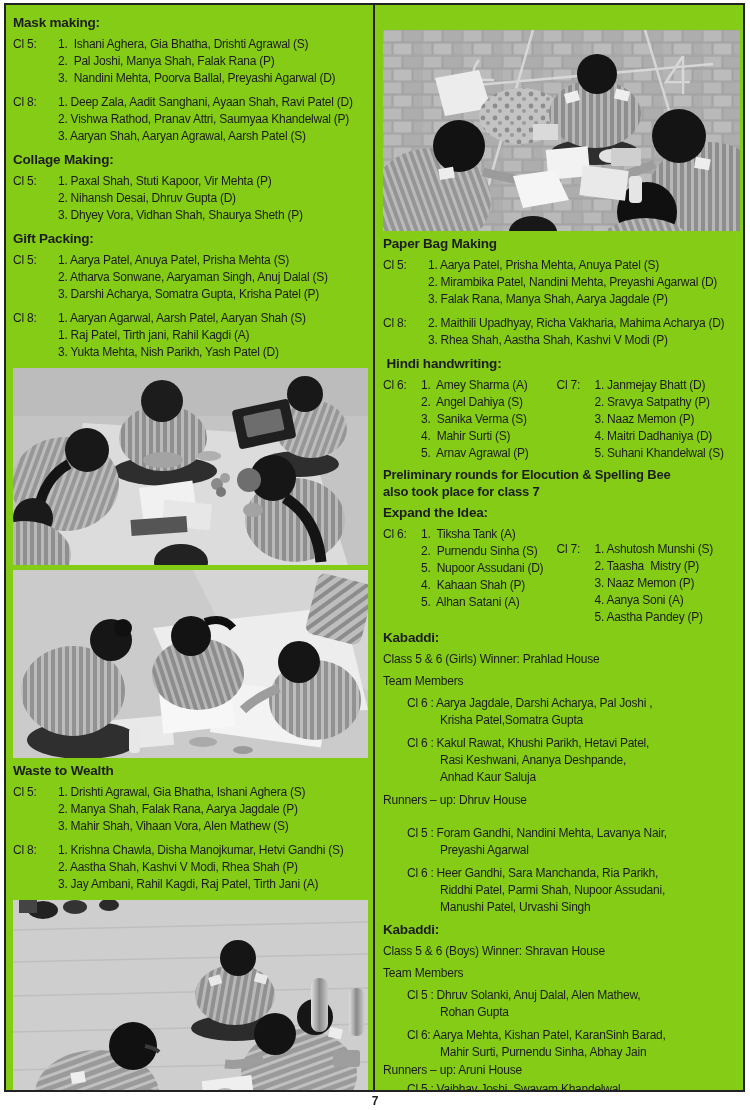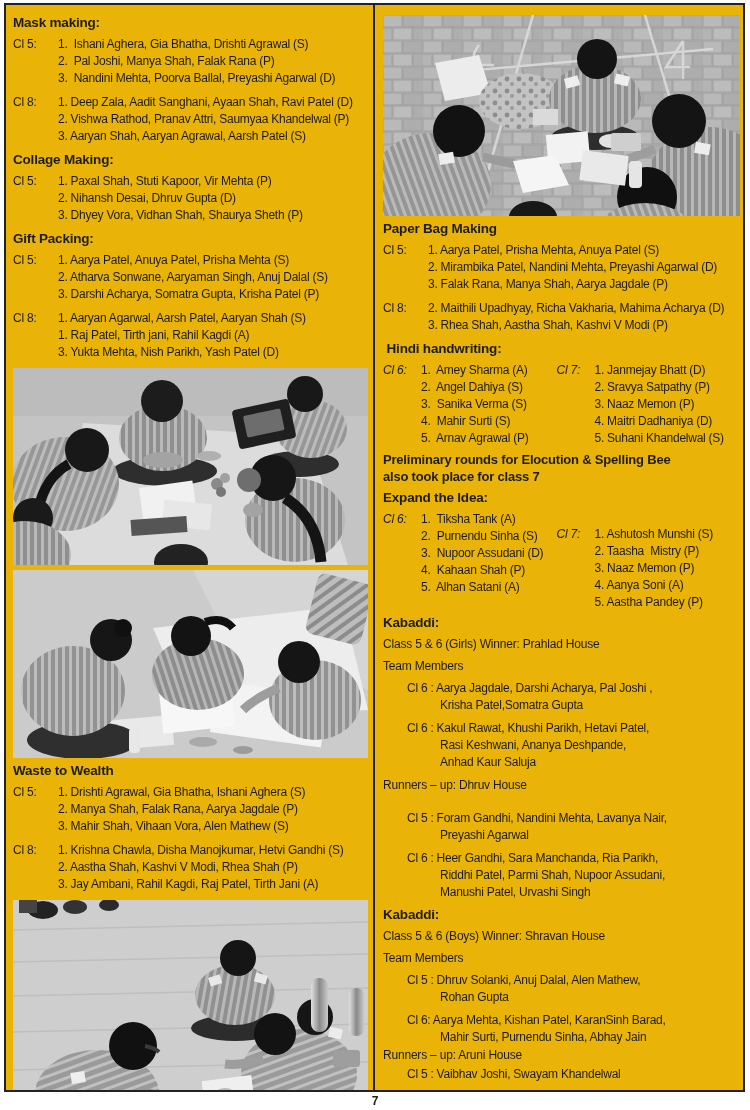--- a/index.html
+++ b/index.html
@@ -1,30 +1,30 @@
 <!DOCTYPE html>
 <html><head>
 <meta charset="utf-8">
 <style>
   html,body{margin:0;padding:0;background:#ffffff;}
   body{width:750px;height:1110px;position:relative;font-family:"Liberation Sans",sans-serif;color:#1c1c1c;}
-  .page{position:absolute;left:4px;top:3px;width:741px;height:1089px;box-sizing:border-box;border:2px solid #222;display:flex;background:#eab308;}
+  .page{position:absolute;left:4px;top:3px;width:741px;height:1089px;box-sizing:border-box;border:2px solid #222;display:flex;background:#84cc16;}
   .col{box-sizing:border-box;overflow:hidden;}
   .col-left{width:369px;border-right:2px solid #222;padding:8px 7px 5px 7px;}
-  .col-right{flex:1;padding:8px 6px 5px 8px;}
+  .col-right{flex:1;padding:23px 6px 5px 8px;}
   .sec-title{font-size:13.5px;font-weight:700;letter-spacing:-0.2px;margin:2px 0 5px;line-height:16px;white-space:pre-wrap;}
   .grp{display:flex;margin:0 0 7px;}
   .grp-label{flex:none;width:45px;font-size:12px;line-height:17px;letter-spacing:-0.2px;}
   .grp-items{flex:1;min-width:0;}
   .item{margin:0;font-size:12px;line-height:17px;letter-spacing:-0.25px;white-space:pre-wrap;padding-left:16px;text-indent:-16px;}
   .twocol{display:flex;margin:0 0 4px;}
   .twocol .subL{width:49%;}
   .twocol .subR{flex:1;}
   .twocol .grp{margin:0;}
-  .twocol .grp-label{width:38px;font-style:italic;}
+  .twocol .grp-label{width:38px;}
   .offset-down{margin-top:15px !important;}
   .note{font-size:13px;font-weight:700;letter-spacing:-0.2px;line-height:17px;margin:3px 0 5px;white-space:pre-wrap;}
   .kab-line{font-size:12px;line-height:17px;letter-spacing:-0.2px;margin:0 0 5px;white-space:pre-wrap;}
   .kab-cl{font-size:12px;line-height:17px;letter-spacing:-0.25px;margin:0 0 6px 24px;padding-left:33px;text-indent:-33px;white-space:pre-wrap;}
   .photo{margin:5px 0;line-height:0;}
   .photo svg{display:block;}
   .page-number{position:absolute;left:0;right:0;top:1094px;text-align:center;font-size:12px;font-weight:700;}
 </style>
 </head>
 <body>
@@ -362,21 +362,21 @@
 
     <div class="sec">
       <div class="sec-title">Expand the Idea:</div>
       <div class="twocol">
         <div class="subL">
           <div class="grp">
             <div class="grp-label">Cl 6:</div>
             <div class="grp-items">
               <p class="item">1.  Tiksha Tank (A)</p>
               <p class="item">2.  Purnendu Sinha (S)</p>
-              <p class="item">3.  Nupoor Assudani (D)</p>
+              <p class="item">5.  Nupoor Assudani (D)</p>
               <p class="item">4.  Kahaan Shah (P)</p>
               <p class="item">5.  Alhan Satani (A)</p>
             </div>
           </div>
         </div>
         <div class="subR">
           <div class="grp offset-down">
             <div class="grp-label">Cl 7:</div>
             <div class="grp-items">
               <p class="item">1. Ashutosh Munshi (S)</p>

